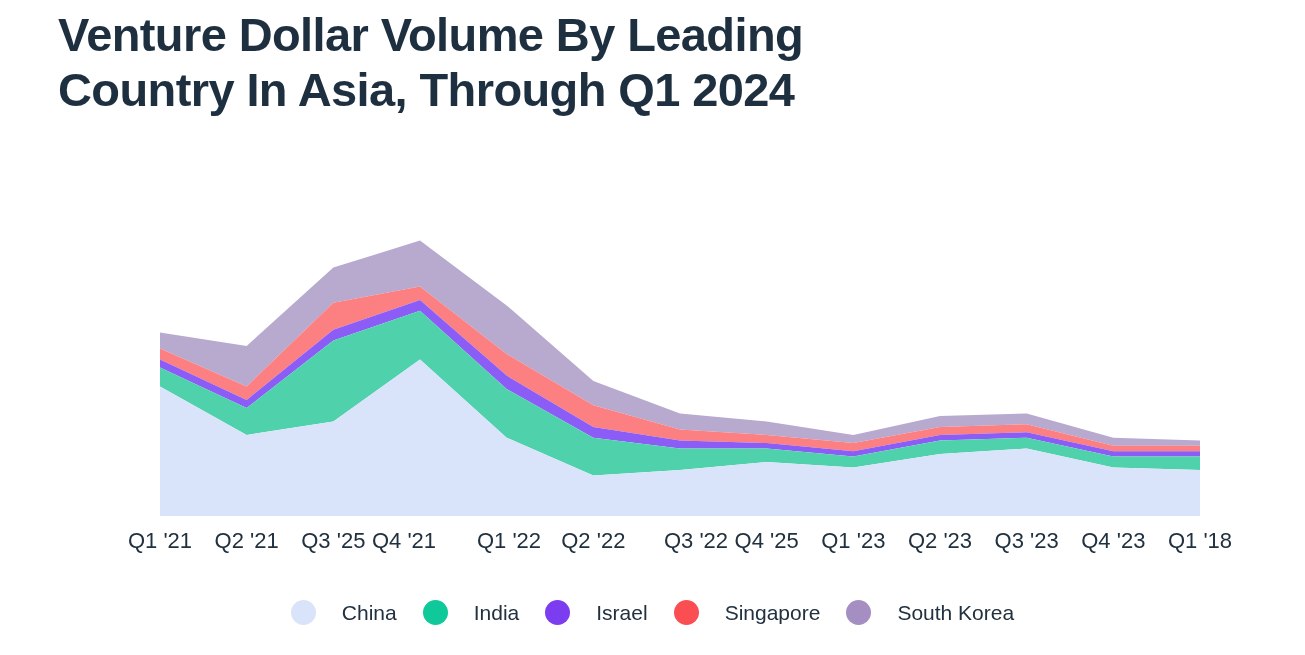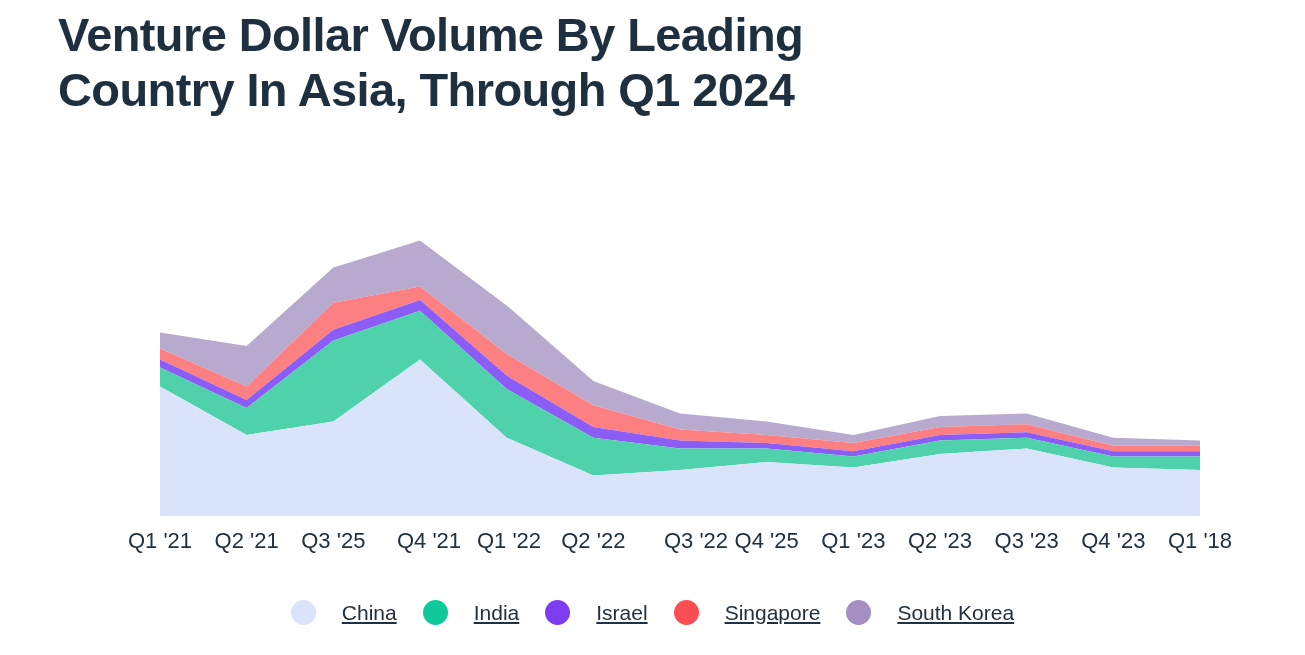--- a/index.html
+++ b/index.html
@@ -91,21 +91,20 @@
     width: 1305px;
     display: flex;
     justify-content: center;
     align-items: center;
     gap: 26px;
   }
   .legend-item {
     display: flex;
     align-items: center;
     gap: 26px;
-    text-decoration: underline;
   }
   .legend-swatch {
     width: 25px;
     height: 25px;
     border-radius: 50%;
     flex: 0 0 auto;
   }
   .legend-label {
     font-size: 21px;
     color: #21313f;
@@ -129,21 +128,21 @@
           <path d="M160,191.5 L246.66666666666669,232 L333.33333333333337,164.5 L420,134.8 L506.6666666666667,213.1 L593.3333333333333,261.7 L680,272.5 L766.6666666666666,272.5 L853.3333333333334,280.6 L940,264.4 L1026.6666666666665,261.7 L1113.3333333333335,280.6 L1200,280.6 L1200,294.1 L1113.3333333333335,291.4 L1026.6666666666665,272.5 L940,277.9 L853.3333333333334,291.4 L766.6666666666666,286 L680,294.1 L593.3333333333333,299.5 L506.6666666666667,261.7 L420,183.4 L333.33333333333337,245.5 L246.66666666666669,259 L160,210.4 Z" fill="#4fd1ab"></path>
           <path d="M160,210.4 L246.66666666666669,259 L333.33333333333337,245.5 L420,183.4 L506.6666666666667,261.7 L593.3333333333333,299.5 L680,294.1 L766.6666666666666,286 L853.3333333333334,291.4 L940,277.9 L1026.6666666666665,272.5 L1113.3333333333335,291.4 L1200,294.1 L1200,340 L1113.3333333333335,340 L1026.6666666666665,340 L940,340 L853.3333333333334,340 L766.6666666666666,340 L680,340 L593.3333333333333,340 L506.6666666666667,340 L420,340 L333.33333333333337,340 L246.66666666666669,340 L160,340 Z" fill="#d9e4fb"></path>
         </g>
     </svg>
 
 
     <div class="x-axis" id="x-axis">
         <div class="x-tick" style="left: 160px;">Q1 '21</div>
         <div class="x-tick" style="left: 246.667px;">Q2 '21</div>
         <div class="x-tick" style="left: 333.333px;">Q3 '25</div>
-        <div class="x-tick" style="left: 429px;">Q4 '21</div>
+        <div class="x-tick" style="left: 404px;">Q4 '21</div>
         <div class="x-tick" style="left: 509px;">Q1 '22</div>
         <div class="x-tick" style="left: 593.333px;">Q2 '22</div>
         <div class="x-tick" style="left: 696px;">Q3 '22</div>
         <div class="x-tick" style="left: 766.667px;">Q4 '25</div>
         <div class="x-tick" style="left: 853.333px;">Q1 '23</div>
         <div class="x-tick" style="left: 940px;">Q2 '23</div>
         <div class="x-tick" style="left: 1026.67px;">Q3 '23</div>
         <div class="x-tick" style="left: 1113.33px;">Q4 '23</div>
         <div class="x-tick" style="left: 1200px;">Q1 '18</div>
       </div>

